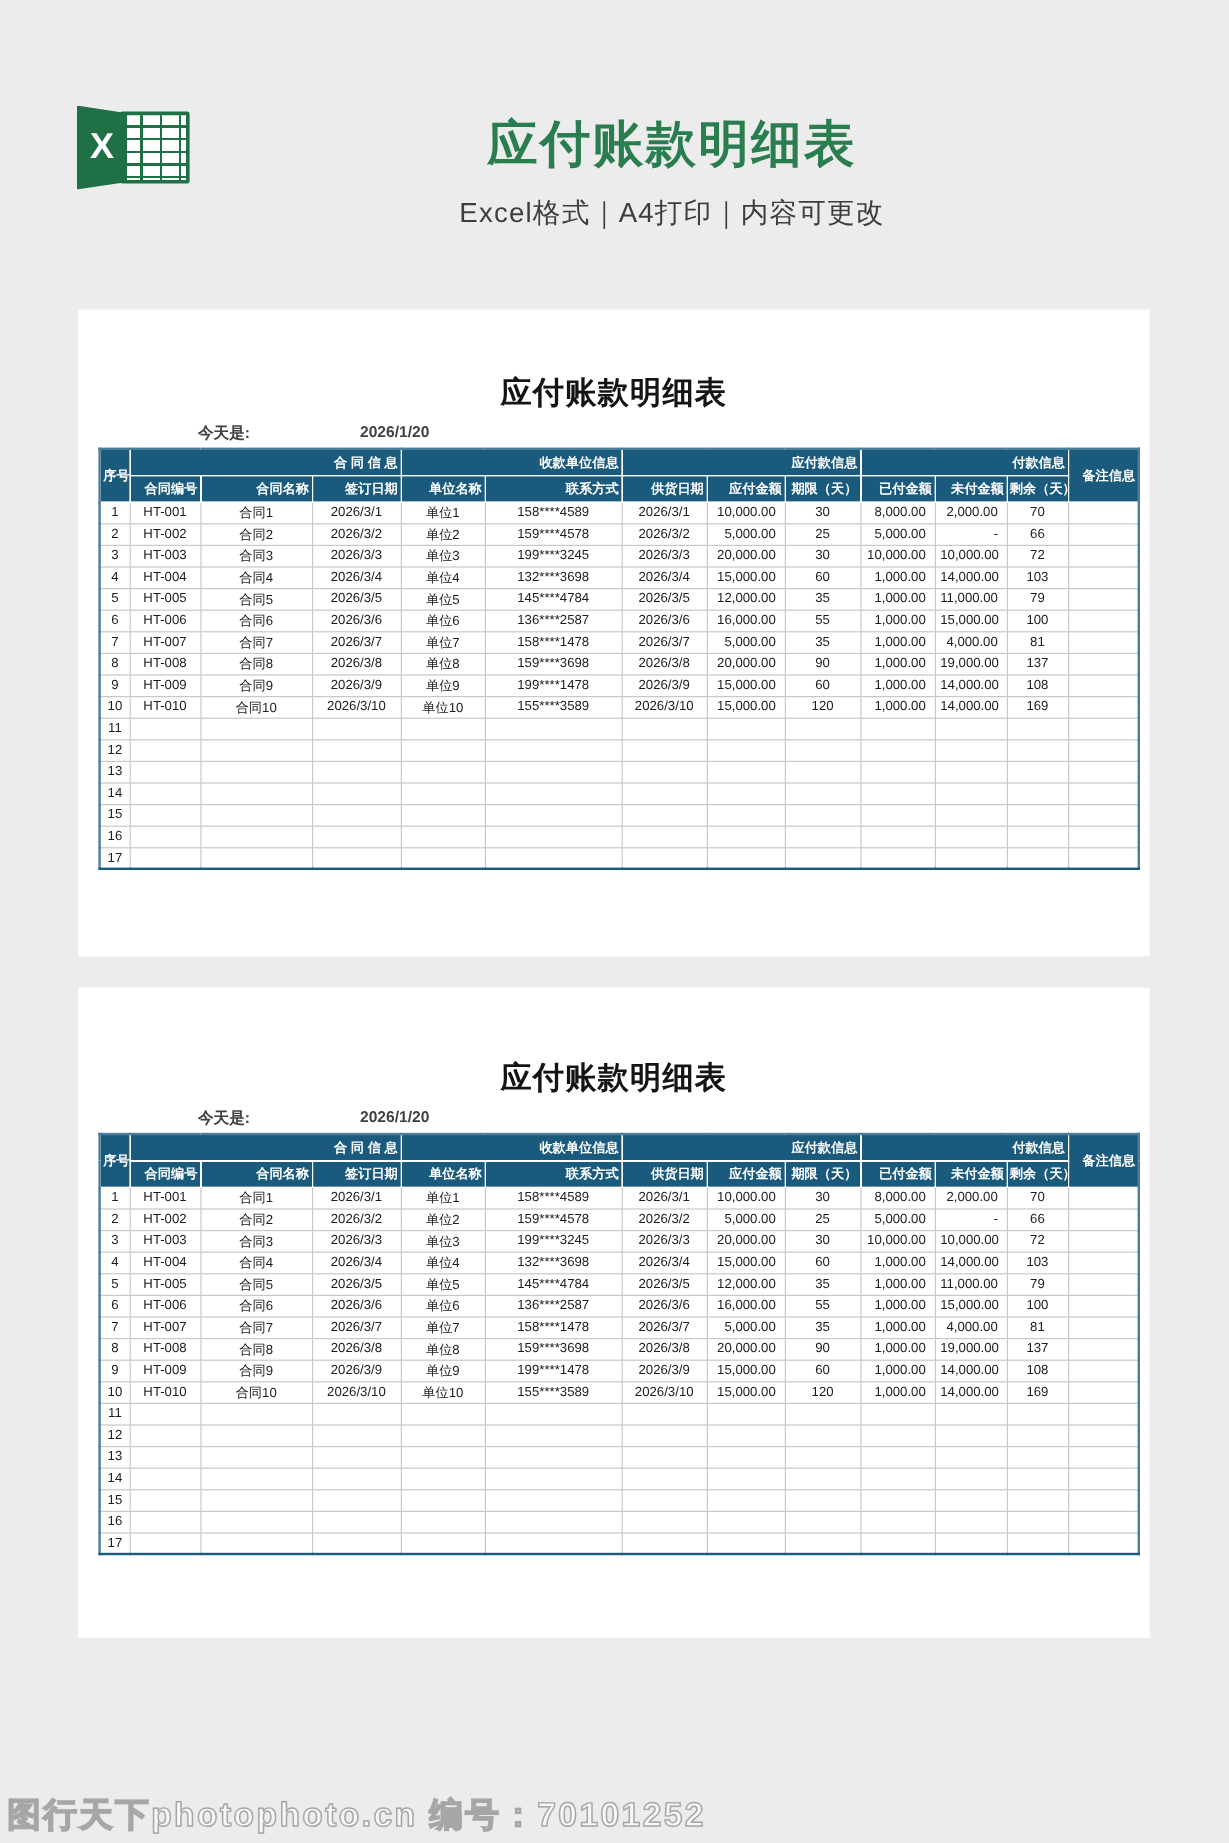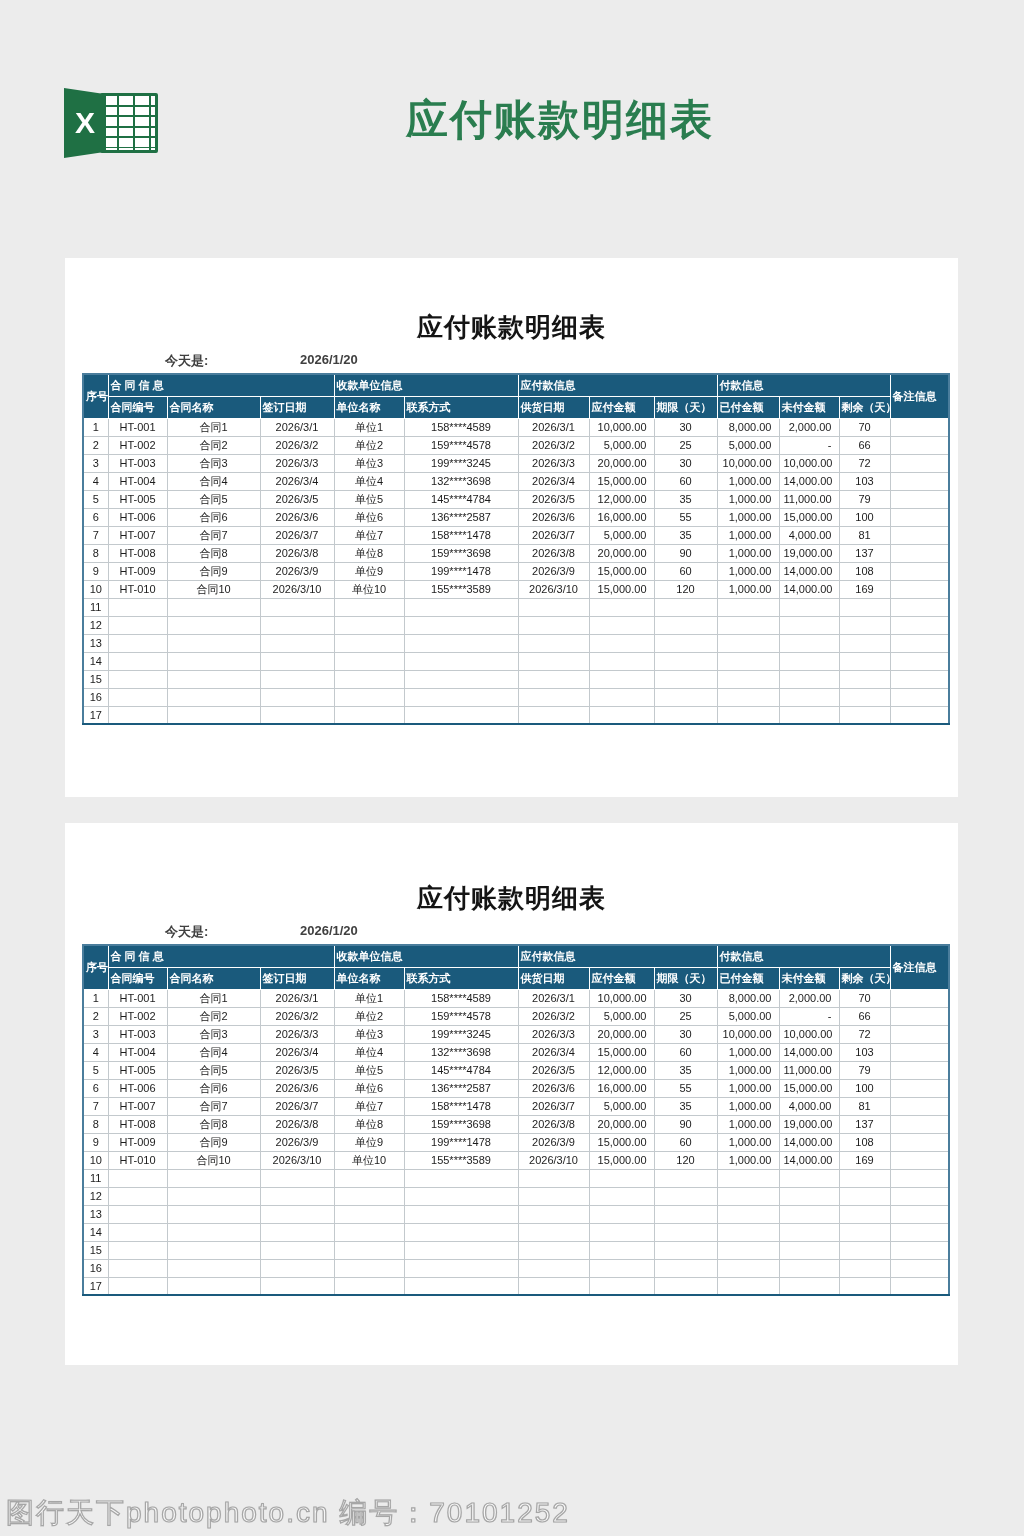--- a/index.html
+++ b/index.html
@@ -54,52 +54,53 @@
     width: 866px;
     border: 2px solid #4a7d9c;
     border-bottom: 2px solid #1a5a7c;
     font-size: 11px;
   }
   .ap-table thead th {
     background: #1a5a7c; color: #ffffff;
     border: 1px solid #ffffff;
     font-weight: bold; font-size: 11px;
     height: 22px; padding: 0 2px;
-    text-align: left; white-space: nowrap; overflow: hidden;
+    text-align: right; white-space: nowrap; overflow: hidden;
   }
   .ap-table tbody td {
     background: #ffffff;
     border: 1px solid #c3c9cd;
     height: 18px; padding: 0 4px;
     color: #1c1c1c; text-align: center;
     white-space: nowrap; overflow: hidden;
   }
   .ap-table tbody td.num { text-align: right; padding-right: 7px; }
 
   
   .watermark {
     position: absolute; left: 6px; top: 1494px;
-    font-size: 28px; font-weight: normal; letter-spacing: 2px;
+    font-size: 28px; font-weight: bold; letter-spacing: 2px;
     color: rgba(255,255,255,0.92);
     -webkit-text-stroke: 1.2px #a6a6a6;
     text-shadow: 0 0 1px #9e9e9e;
   }
 </style>
 </head>
 <body>
 
 <div class="brand-header">
   <div class="excel-icon">
     <div class="icon-sheet"></div>
     <div class="icon-cover">
       <span>X</span>
     </div>
   </div>
   <div class="brand-text">
     <div class="brand-title">应付账款明细表</div>
+    <div class="brand-subtitle">Excel格式｜A4打印｜内容可更改</div>
   </div>
 </div>
 
 <div class="panel p1">
   <div class="sheet-title">应付账款明细表</div>
   <div class="today-row">
     <span class="today-label">今天是:</span>
     <span class="today-value">2026/1/20</span>
   </div>
   <table class="ap-table">

